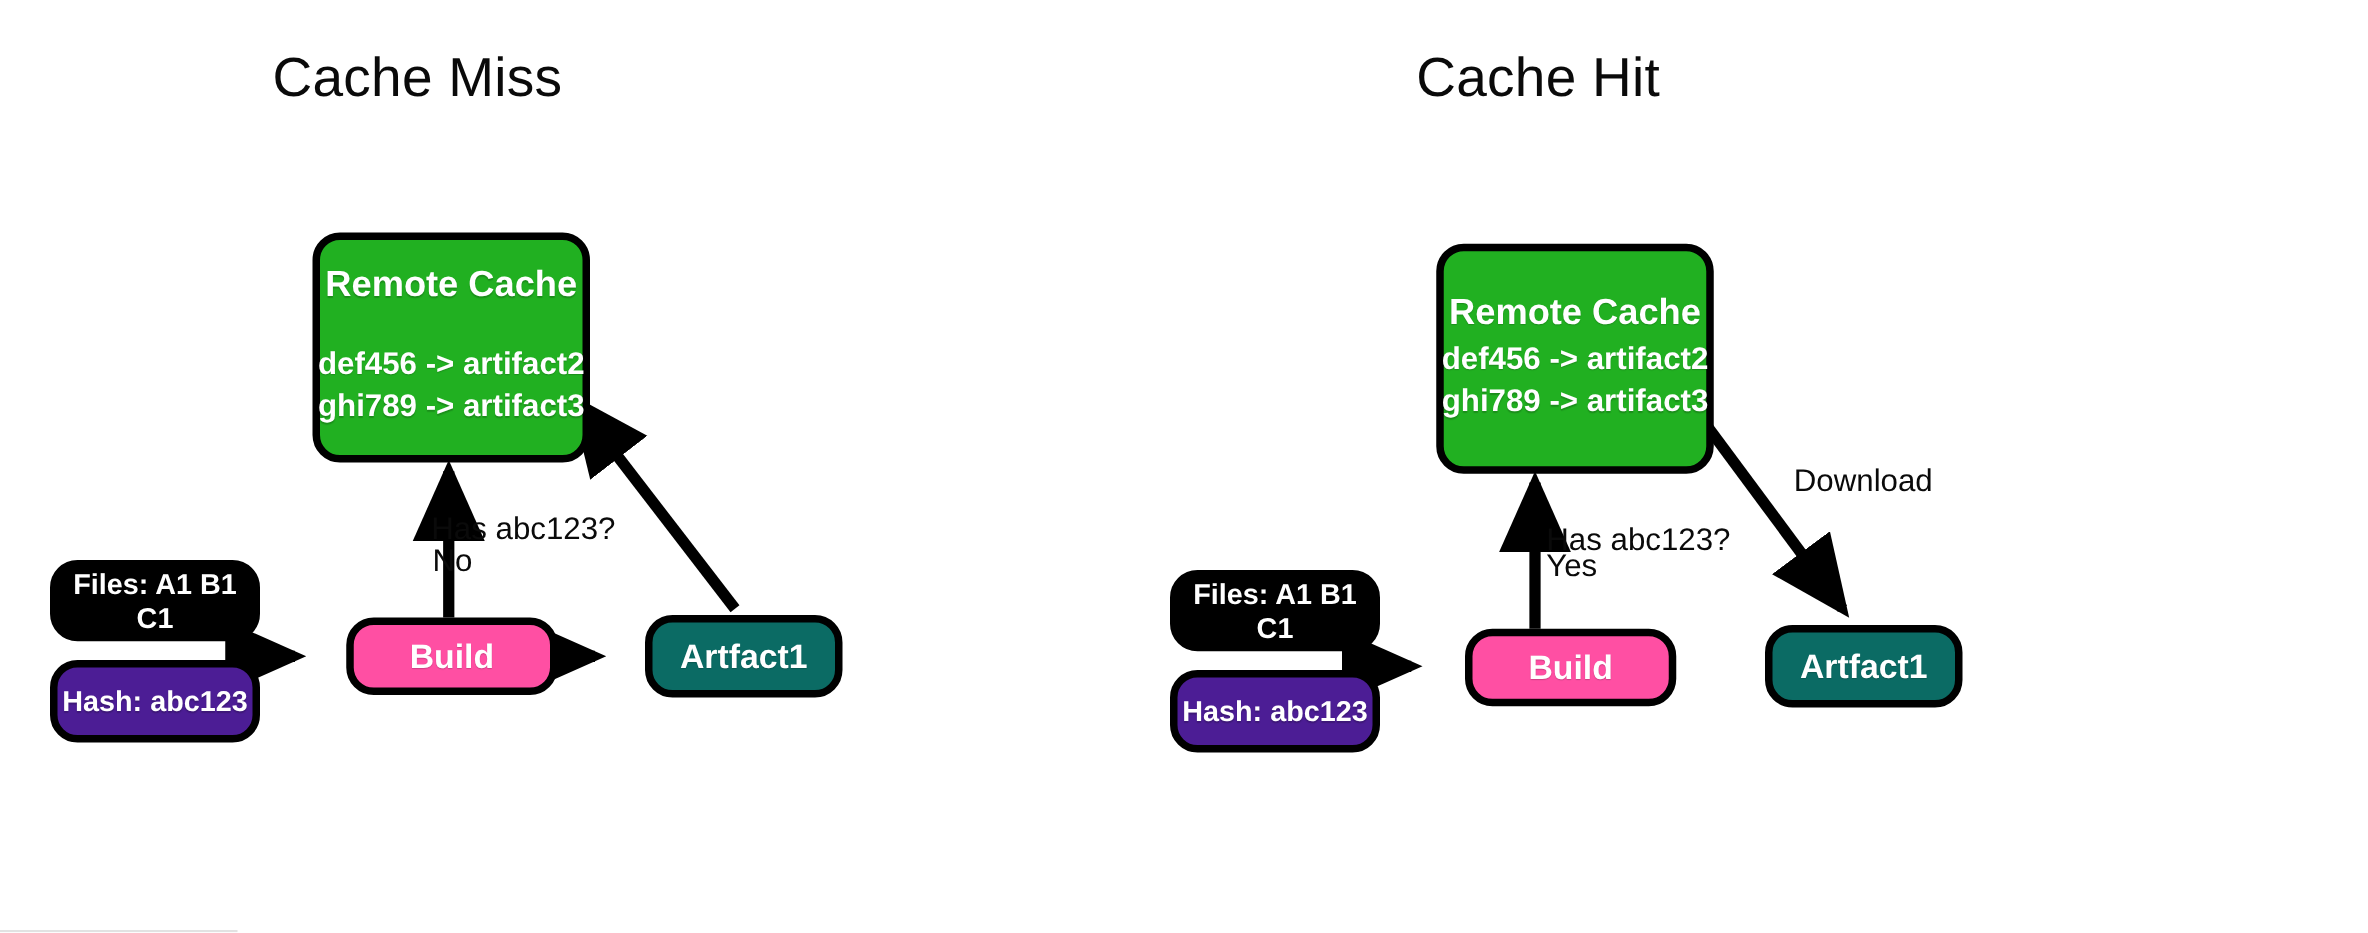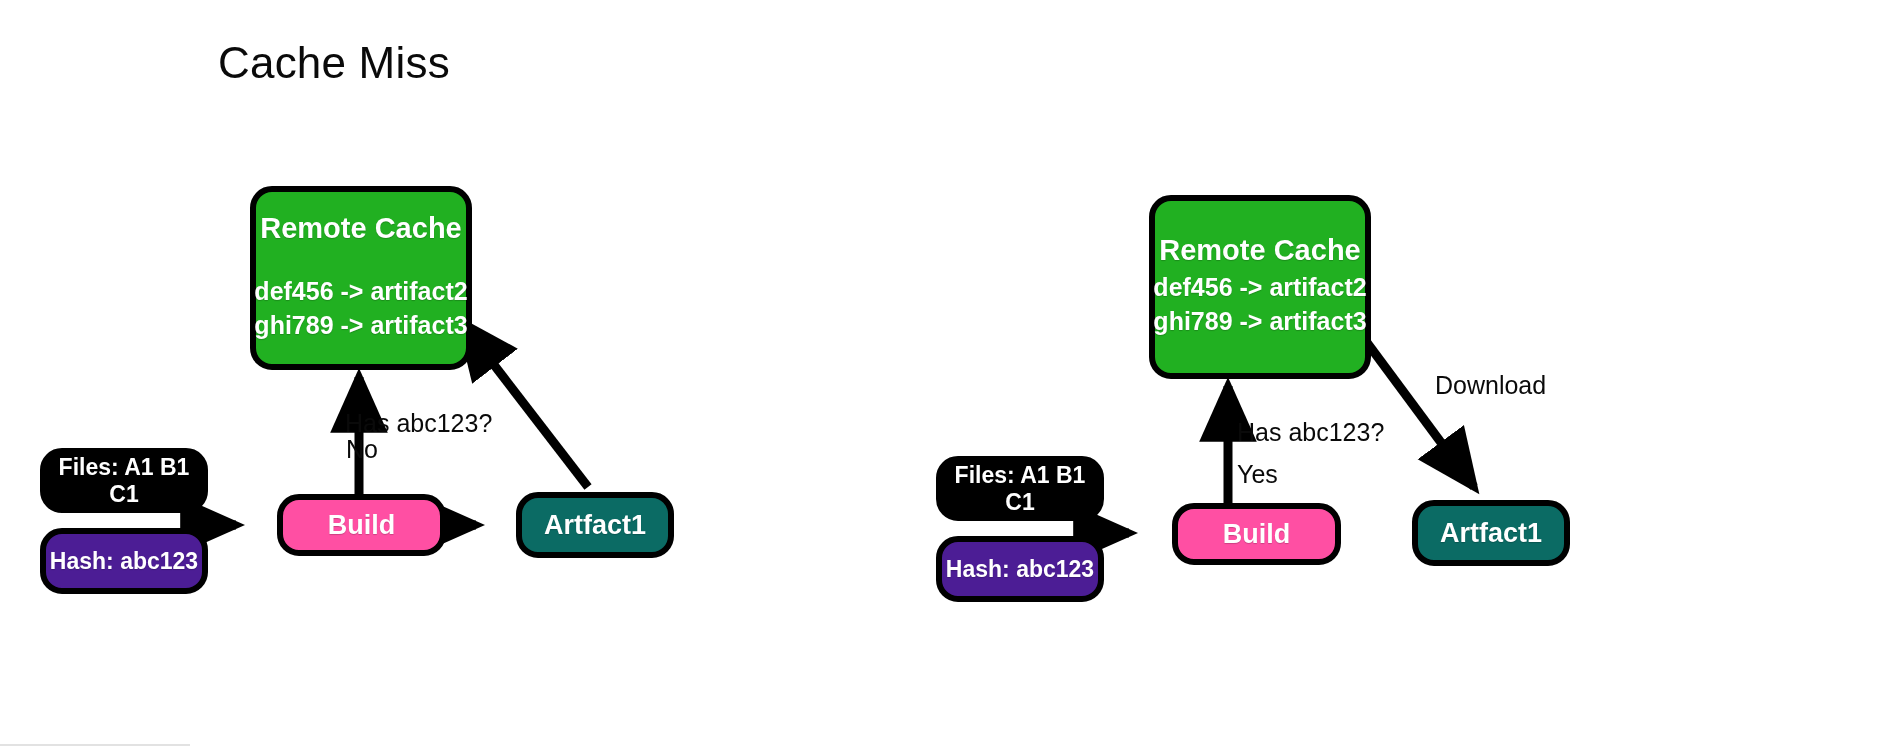--- a/index.html
+++ b/index.html
@@ -166,20 +166,21 @@
 
     <div class="edge-label" style="left:345px; top:408px;">Has abc123?</div>
     <div class="edge-label" style="left:346px; top:434px;">No</div>
 
 
     <div class="baseline-rule"></div>
   </div>
 
   <div class="panel" id="panel-right">
 
+    <div class="panel-title" style="left:186px; top:38px;">Cache Hit</div>
 
     <svg class="arrow-layer" viewBox="0 0 947 746">
       <defs>
         <marker id="ah-r1" markerWidth="10" markerHeight="10" refX="6.2" refY="3.6" orient="auto" markerUnits="strokeWidth">
           <path d="M0,0.4 L7.2,3.6 L0,6.8 z" fill="#000000"></path>
         </marker>
         <marker id="ah-r2" markerWidth="10" markerHeight="10" refX="6.2" refY="3.6" orient="auto" markerUnits="strokeWidth">
           <path d="M0,0.4 L7.2,3.6 L0,6.8 z" fill="#000000"></path>
         </marker>
         <marker id="ah-r3" markerWidth="10" markerHeight="10" refX="6.2" refY="3.6" orient="auto" markerUnits="strokeWidth">
@@ -210,18 +211,18 @@
 
     <div class="node node-pink node-label-lg" style="left:197px; top:503px; width:169px; height:62px;">
       <span>Build</span>
     </div>
 
     <div class="node node-teal node-label-lg" style="left:437px; top:500px; width:158px; height:66px;">
       <span>Artfact1</span>
     </div>
 
     <div class="edge-label" style="left:290px; top:417px;">Has abc123?</div>
-    <div class="edge-label" style="left:290px; top:459px;">Yes</div>
+    <div class="edge-label" style="left:290px; top:438px;">Yes</div>
 
     <div class="edge-label" style="left:488px; top:370px;">Download</div>
   </div>
 
 </div>
 
 </body></html>

